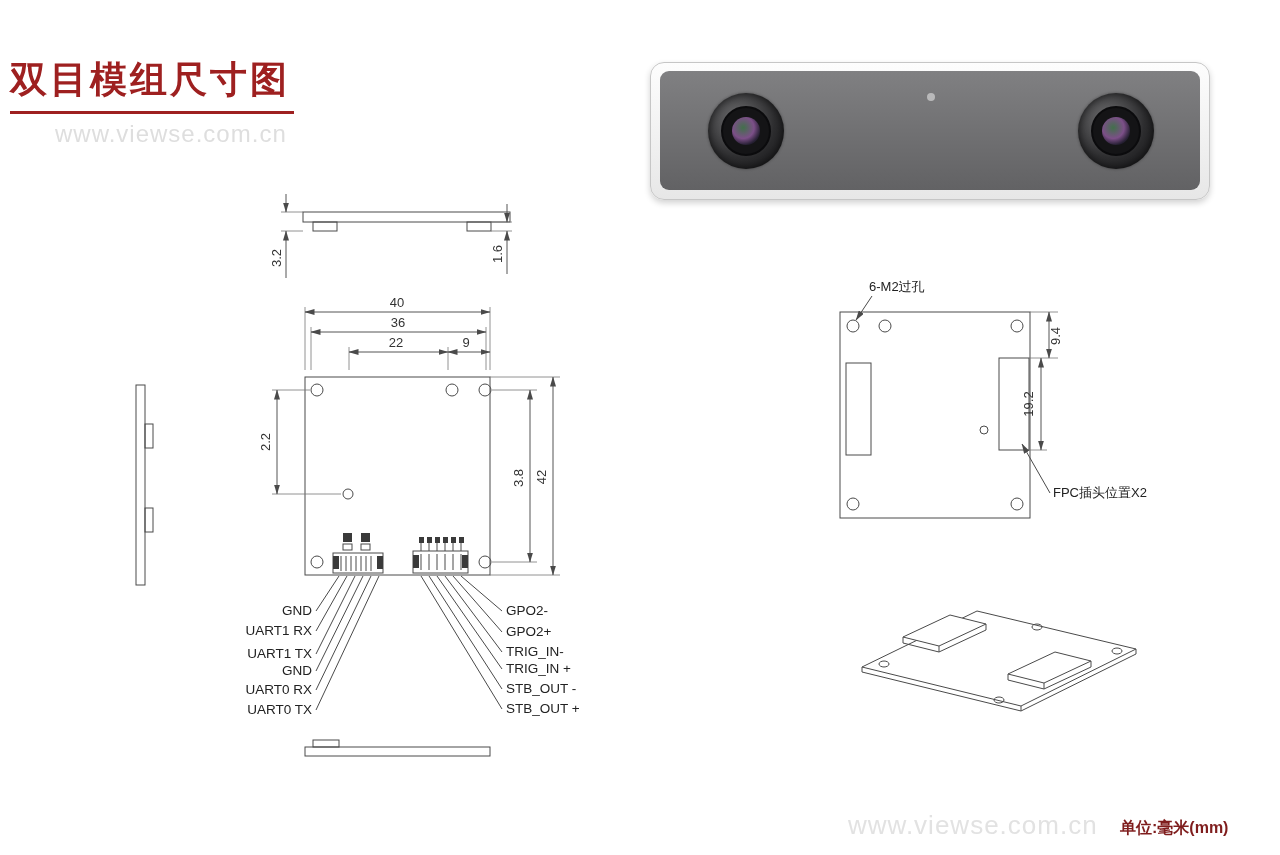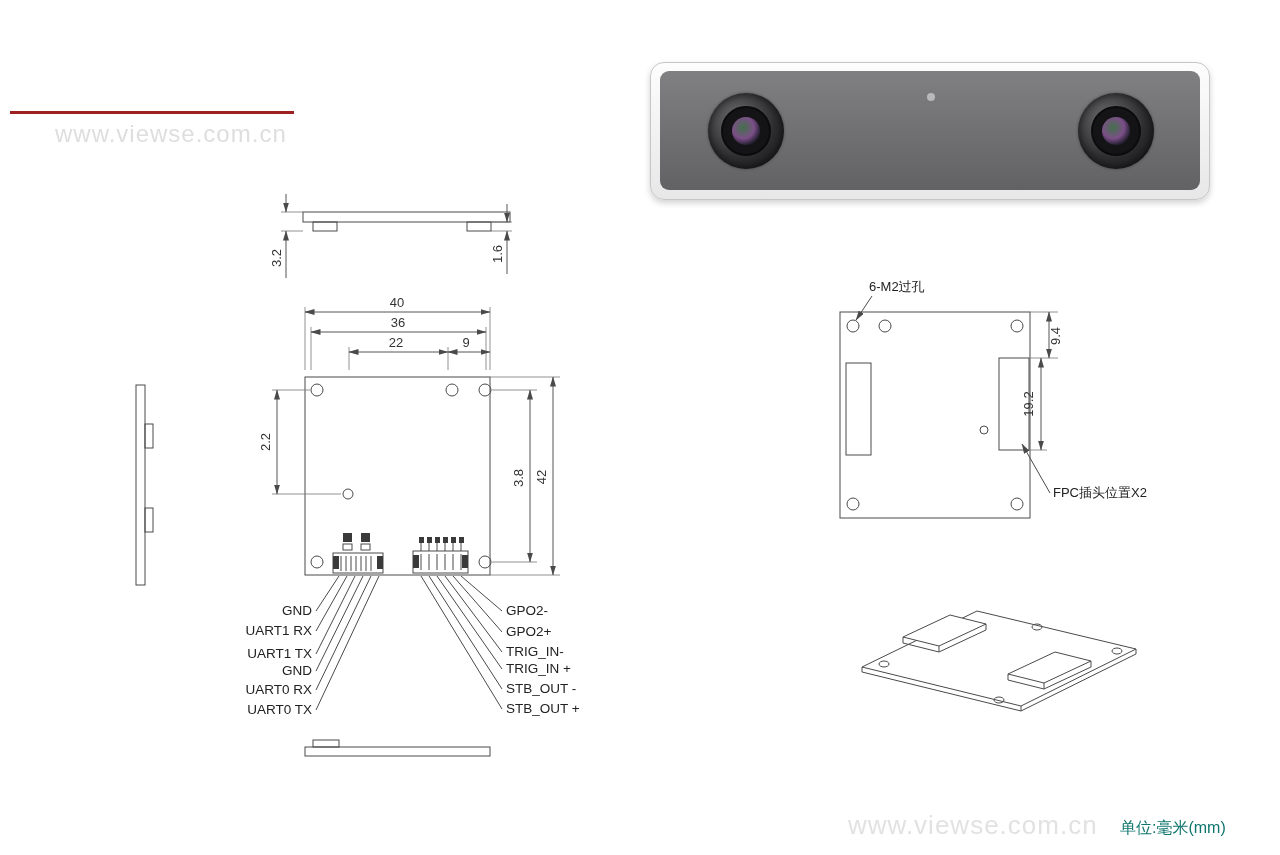--- a/index.html
+++ b/index.html
@@ -23,21 +23,21 @@
   .wm-top {
     position:absolute; left:55px; top:120px;
     font-size:24px; color:#dedede; letter-spacing:1px;
   }
   .wm-bottom {
     position:absolute; left:848px; top:810px;
     font-size:26px; color:#e2e2e2; letter-spacing:1px;
   }
   .unit-label {
     position:absolute; left:1120px; top:818px;
-    font-size:16px; font-weight:normal; color:#0f766e;
+    font-size:16px; font-weight:bold; color:#7f1d1d;
   }
 
   
   .camera-module {
     position:absolute; left:650px; top:62px; width:560px; height:138px;
     border-radius:14px;
     background:linear-gradient(180deg,#fdfdfd,#e7e7e7);
     border:1px solid #c6c6c6;
     box-shadow:0 3px 6px rgba(0,0,0,0.18);
   }
@@ -78,20 +78,21 @@
   .ext  { stroke:#777; stroke-width:0.8; fill:none; }
   .dimtxt { font-size:13px; fill:#333; }
   .pintxt { font-size:13.5px; fill:#222; }
   .cntxt  { font-size:13px; fill:#222; }
 </style>
 </head>
 <body>
 
 <div class="page">
 
+  <div class="title">双目模组尺寸图</div>
   <div class="title-underline"></div>
   <div class="wm-top">www.viewse.com.cn</div>
 
   <div class="camera-module">
     <div class="camera-face">
       <div class="lens lens-left">
         <div class="lens-ring">
           <div class="lens-glass"></div>
         </div>
       </div>

